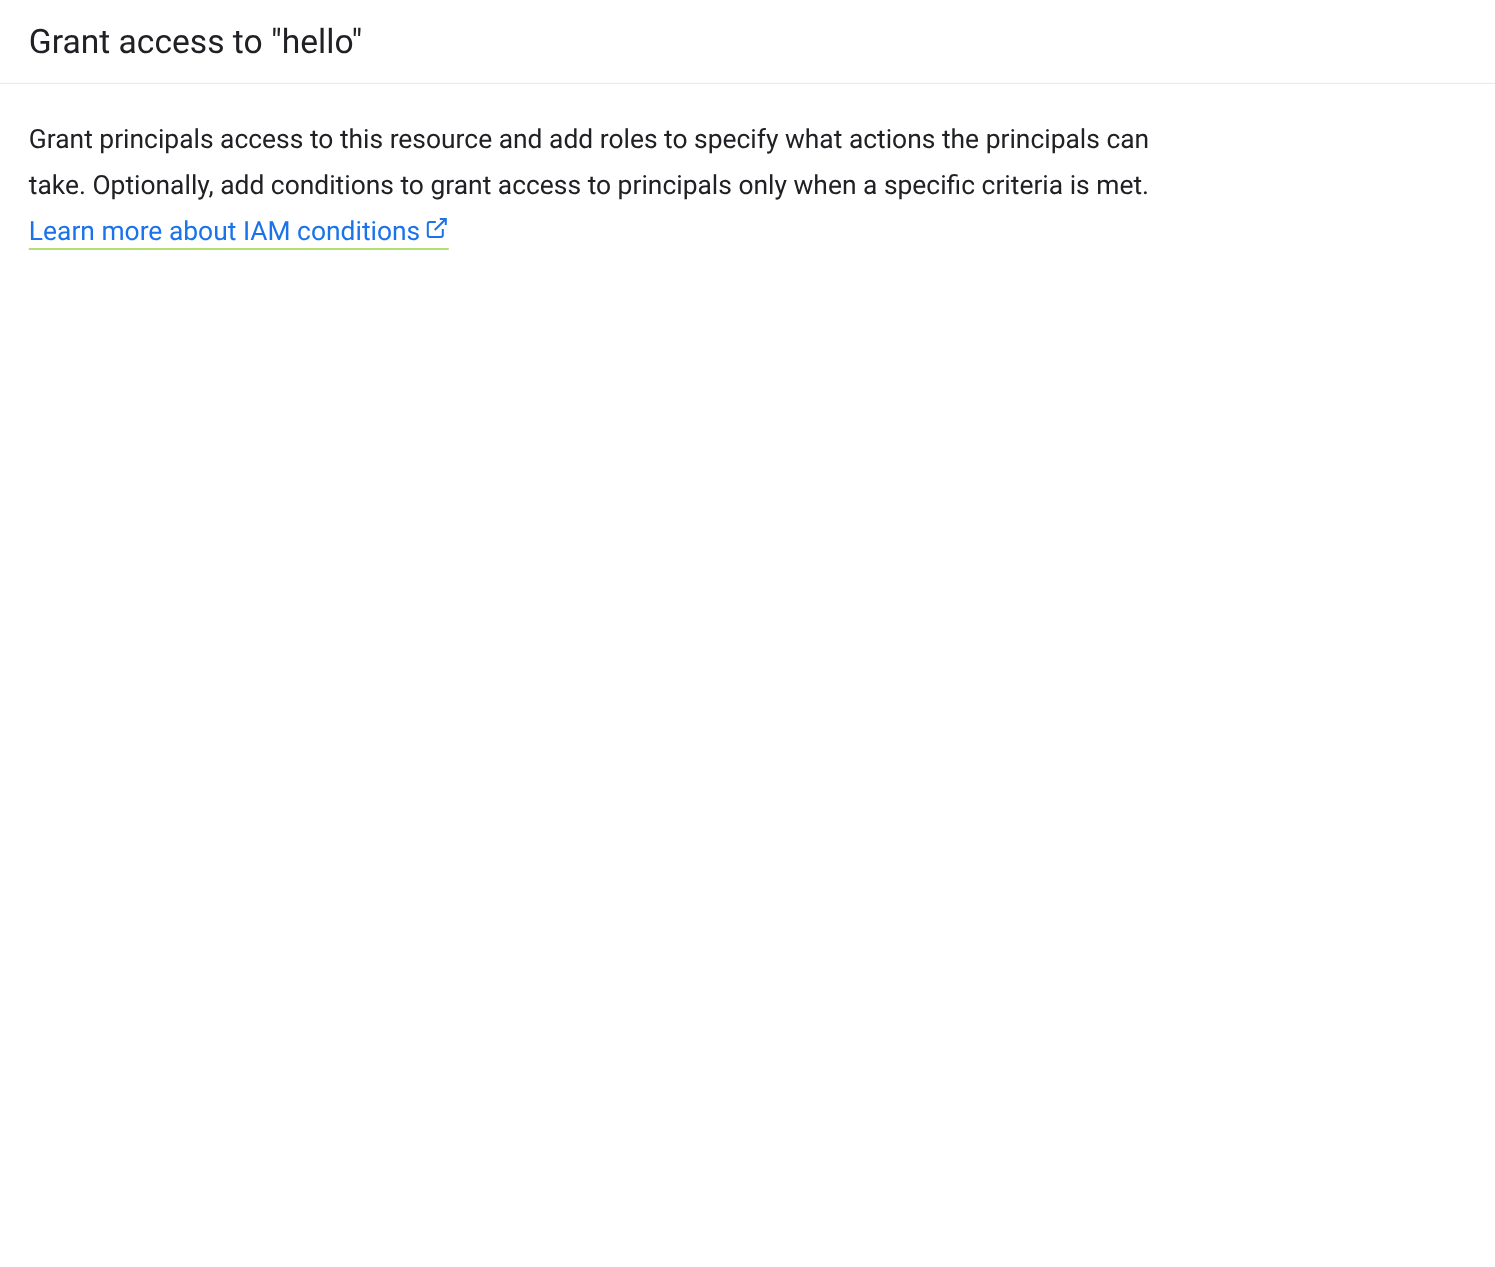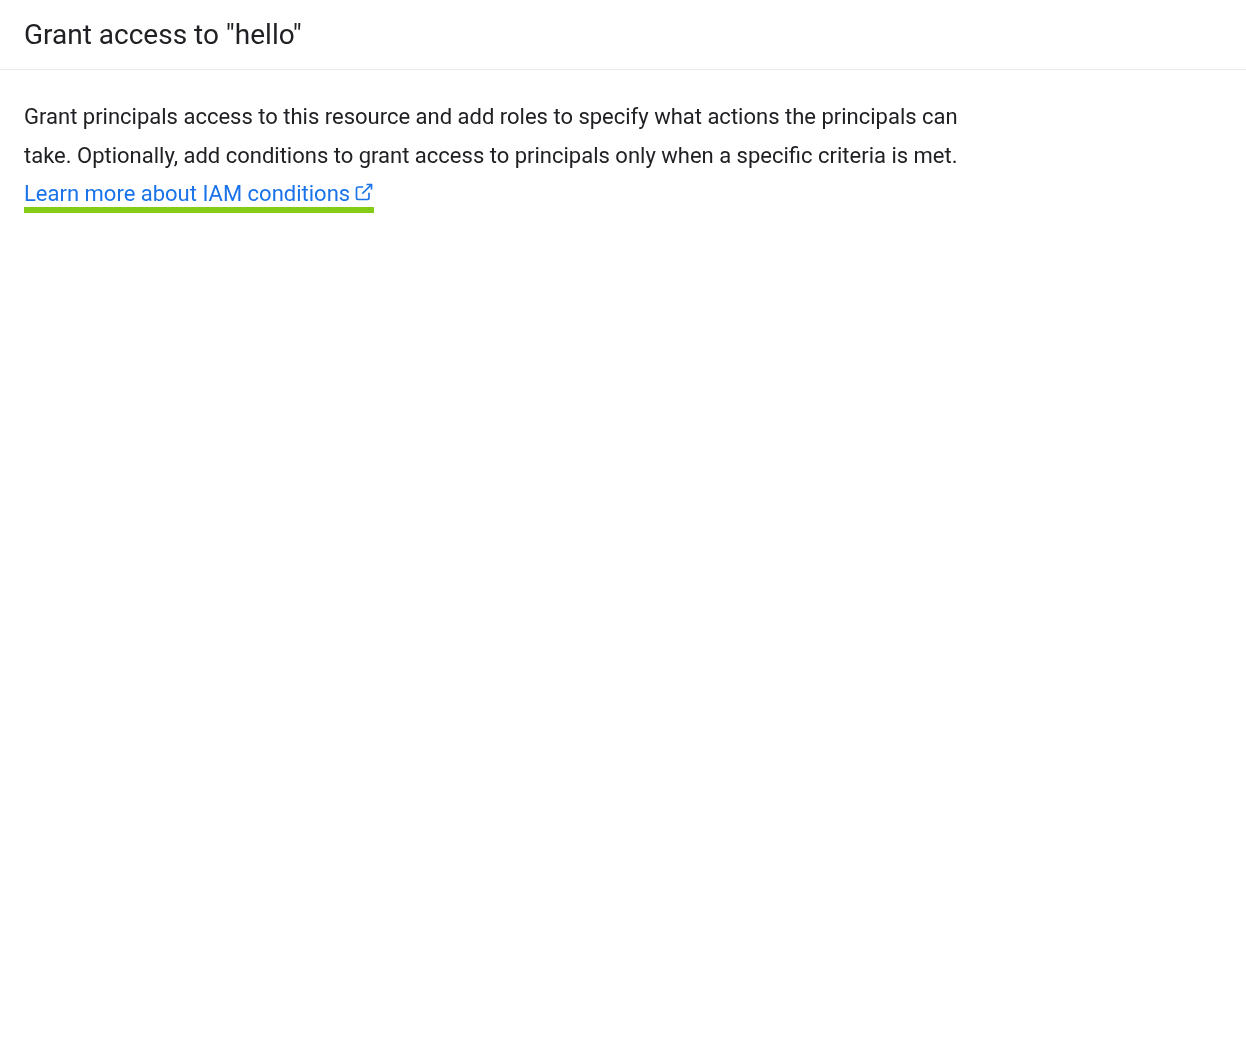--- a/index.html
+++ b/index.html
@@ -28,21 +28,21 @@
     }
     .description {
       font-size: 22px;
       line-height: 1.75;
       color: #202124;
       max-width: 970px;
     }
     .link {
       color: #1a73e8;
       text-decoration: none;
-      border-bottom: 6px solid #84cc16;
+      border-bottom: 1px solid #84cc16;
       padding-bottom: 1px;
       text-align: right;
     }
     .link-icon {
       display: inline-block;
       vertical-align: middle;
       margin-left: 4px;
     }
     .bg-text {
       position: absolute;

